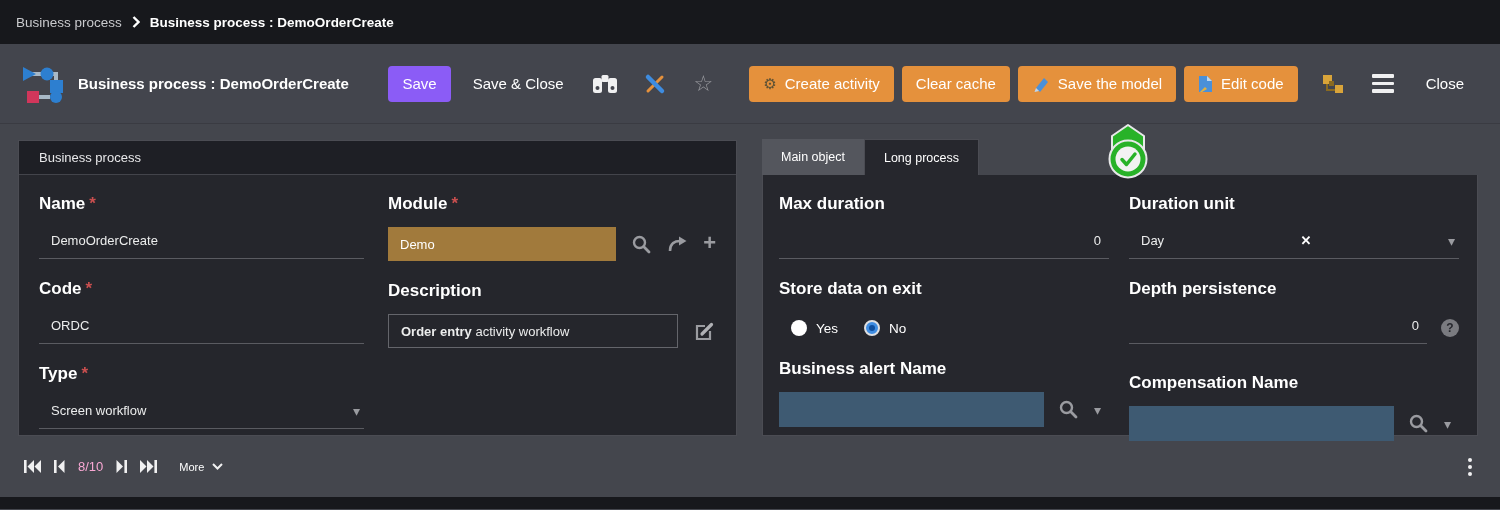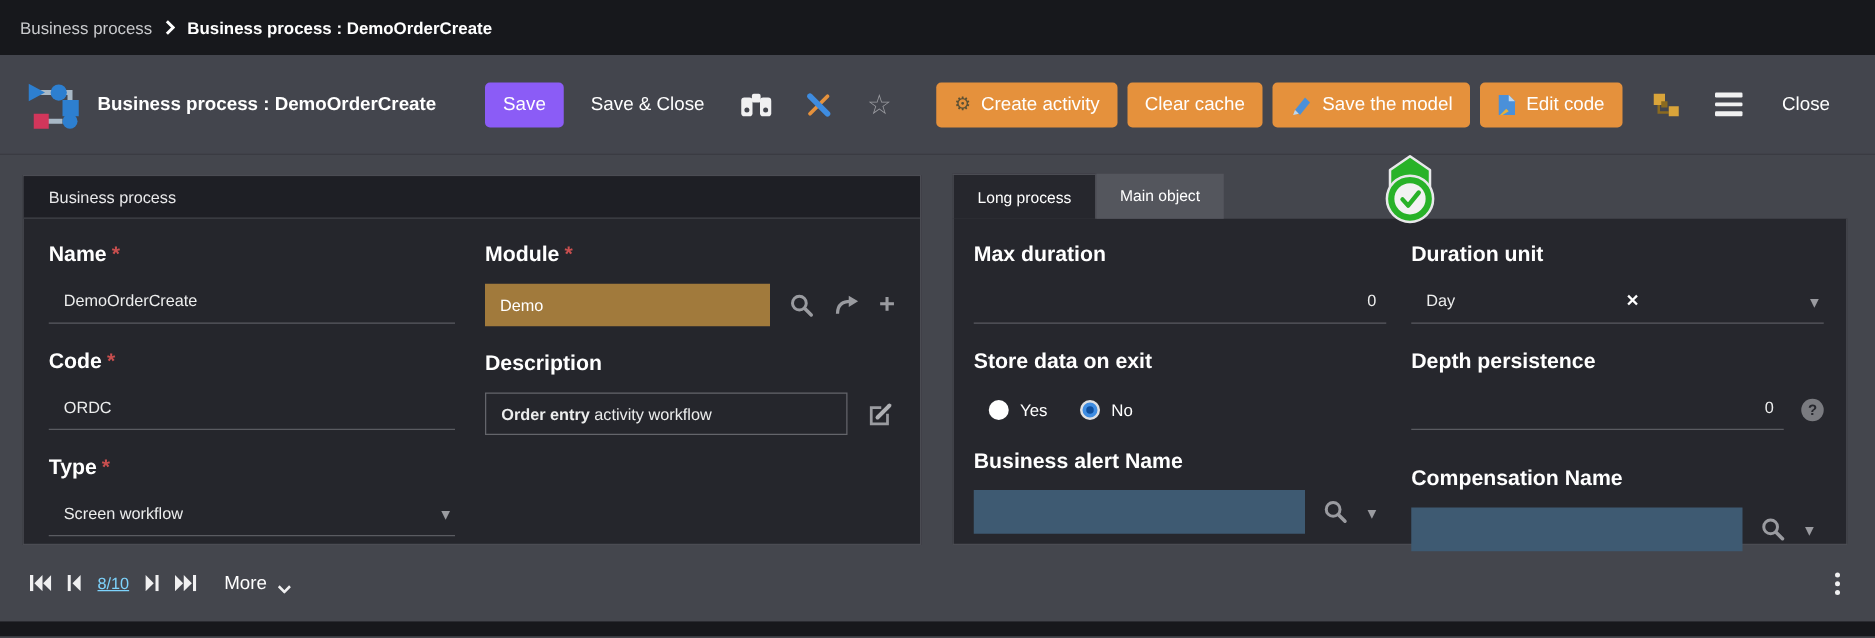--- a/index.html
+++ b/index.html
@@ -96,22 +96,22 @@
   .clear-x { color:#fff; font-size:13px; font-weight:bold; margin-left:auto; cursor:pointer; }
   .unit-caret { margin-left:16px; }
 
   .badge { position:absolute; left:343px; top:-17px; width:46px; height:58px; }
 
   
   .footer-bar { position:absolute; left:0; right:0; bottom:0; height:61px; display:flex;
     align-items:center; padding:0 24px; }
   .pager { display:flex; align-items:center; gap:13px; }
   .pg-icon { display:flex; align-items:center; cursor:pointer; }
-  .pg-count { color:#7dd3fc; font-size:13px;text-decoration:underline; }
-  .more-btn { display:flex; align-items:flex-end; gap:8px; color:#fff; font-size:15px;
+  .pg-count { color:#f9a8d4; font-size:13px; }
+  .more-btn { display:flex; align-items:center; gap:8px; color:#fff; font-size:11px;
     margin-left:22px; cursor:pointer; }
   .kebab { margin-left:auto; display:flex; flex-direction:column; gap:3px; cursor:pointer;
     padding:4px; }
   .kebab span { width:4px; height:4px; border-radius:50%; background:#f0f0f1; }
 
   .bottom-strip { height:12px; background:#17181c; }
 </style>
 </head>
 <body>
 
@@ -278,25 +278,25 @@
               </svg>
             </span>
           </div>
         </div>
       </div>
     </div>
   </div>
 
   <div class="right-panel">
     <div class="tabs">
+      <div class="tab inactive">
+        <span>Main object</span>
+      </div>
       <div class="tab active">
         <span>Long process</span>
-      </div>
-      <div class="tab inactive">
-        <span>Main object</span>
       </div>
     </div>
 
     <span class="badge">
       <svg width="46" height="58" viewBox="0 0 46 58">
         <path d="M23 3 L39 14 V28 H7 V14 Z" fill="#28b228" stroke="#e8e8ea" stroke-width="2" stroke-linejoin="round"></path>
         <circle cx="23" cy="37" r="18.5" fill="#28b228" stroke="#e8e8ea" stroke-width="2"></circle>
         <circle cx="23" cy="37" r="12.5" fill="#f2f2f2"></circle>
         <path d="M17 37.5 L21.5 42.5 L30 32" fill="none" stroke="#28b228" stroke-width="3.5" stroke-linecap="round" stroke-linejoin="round"></path>
       </svg>

